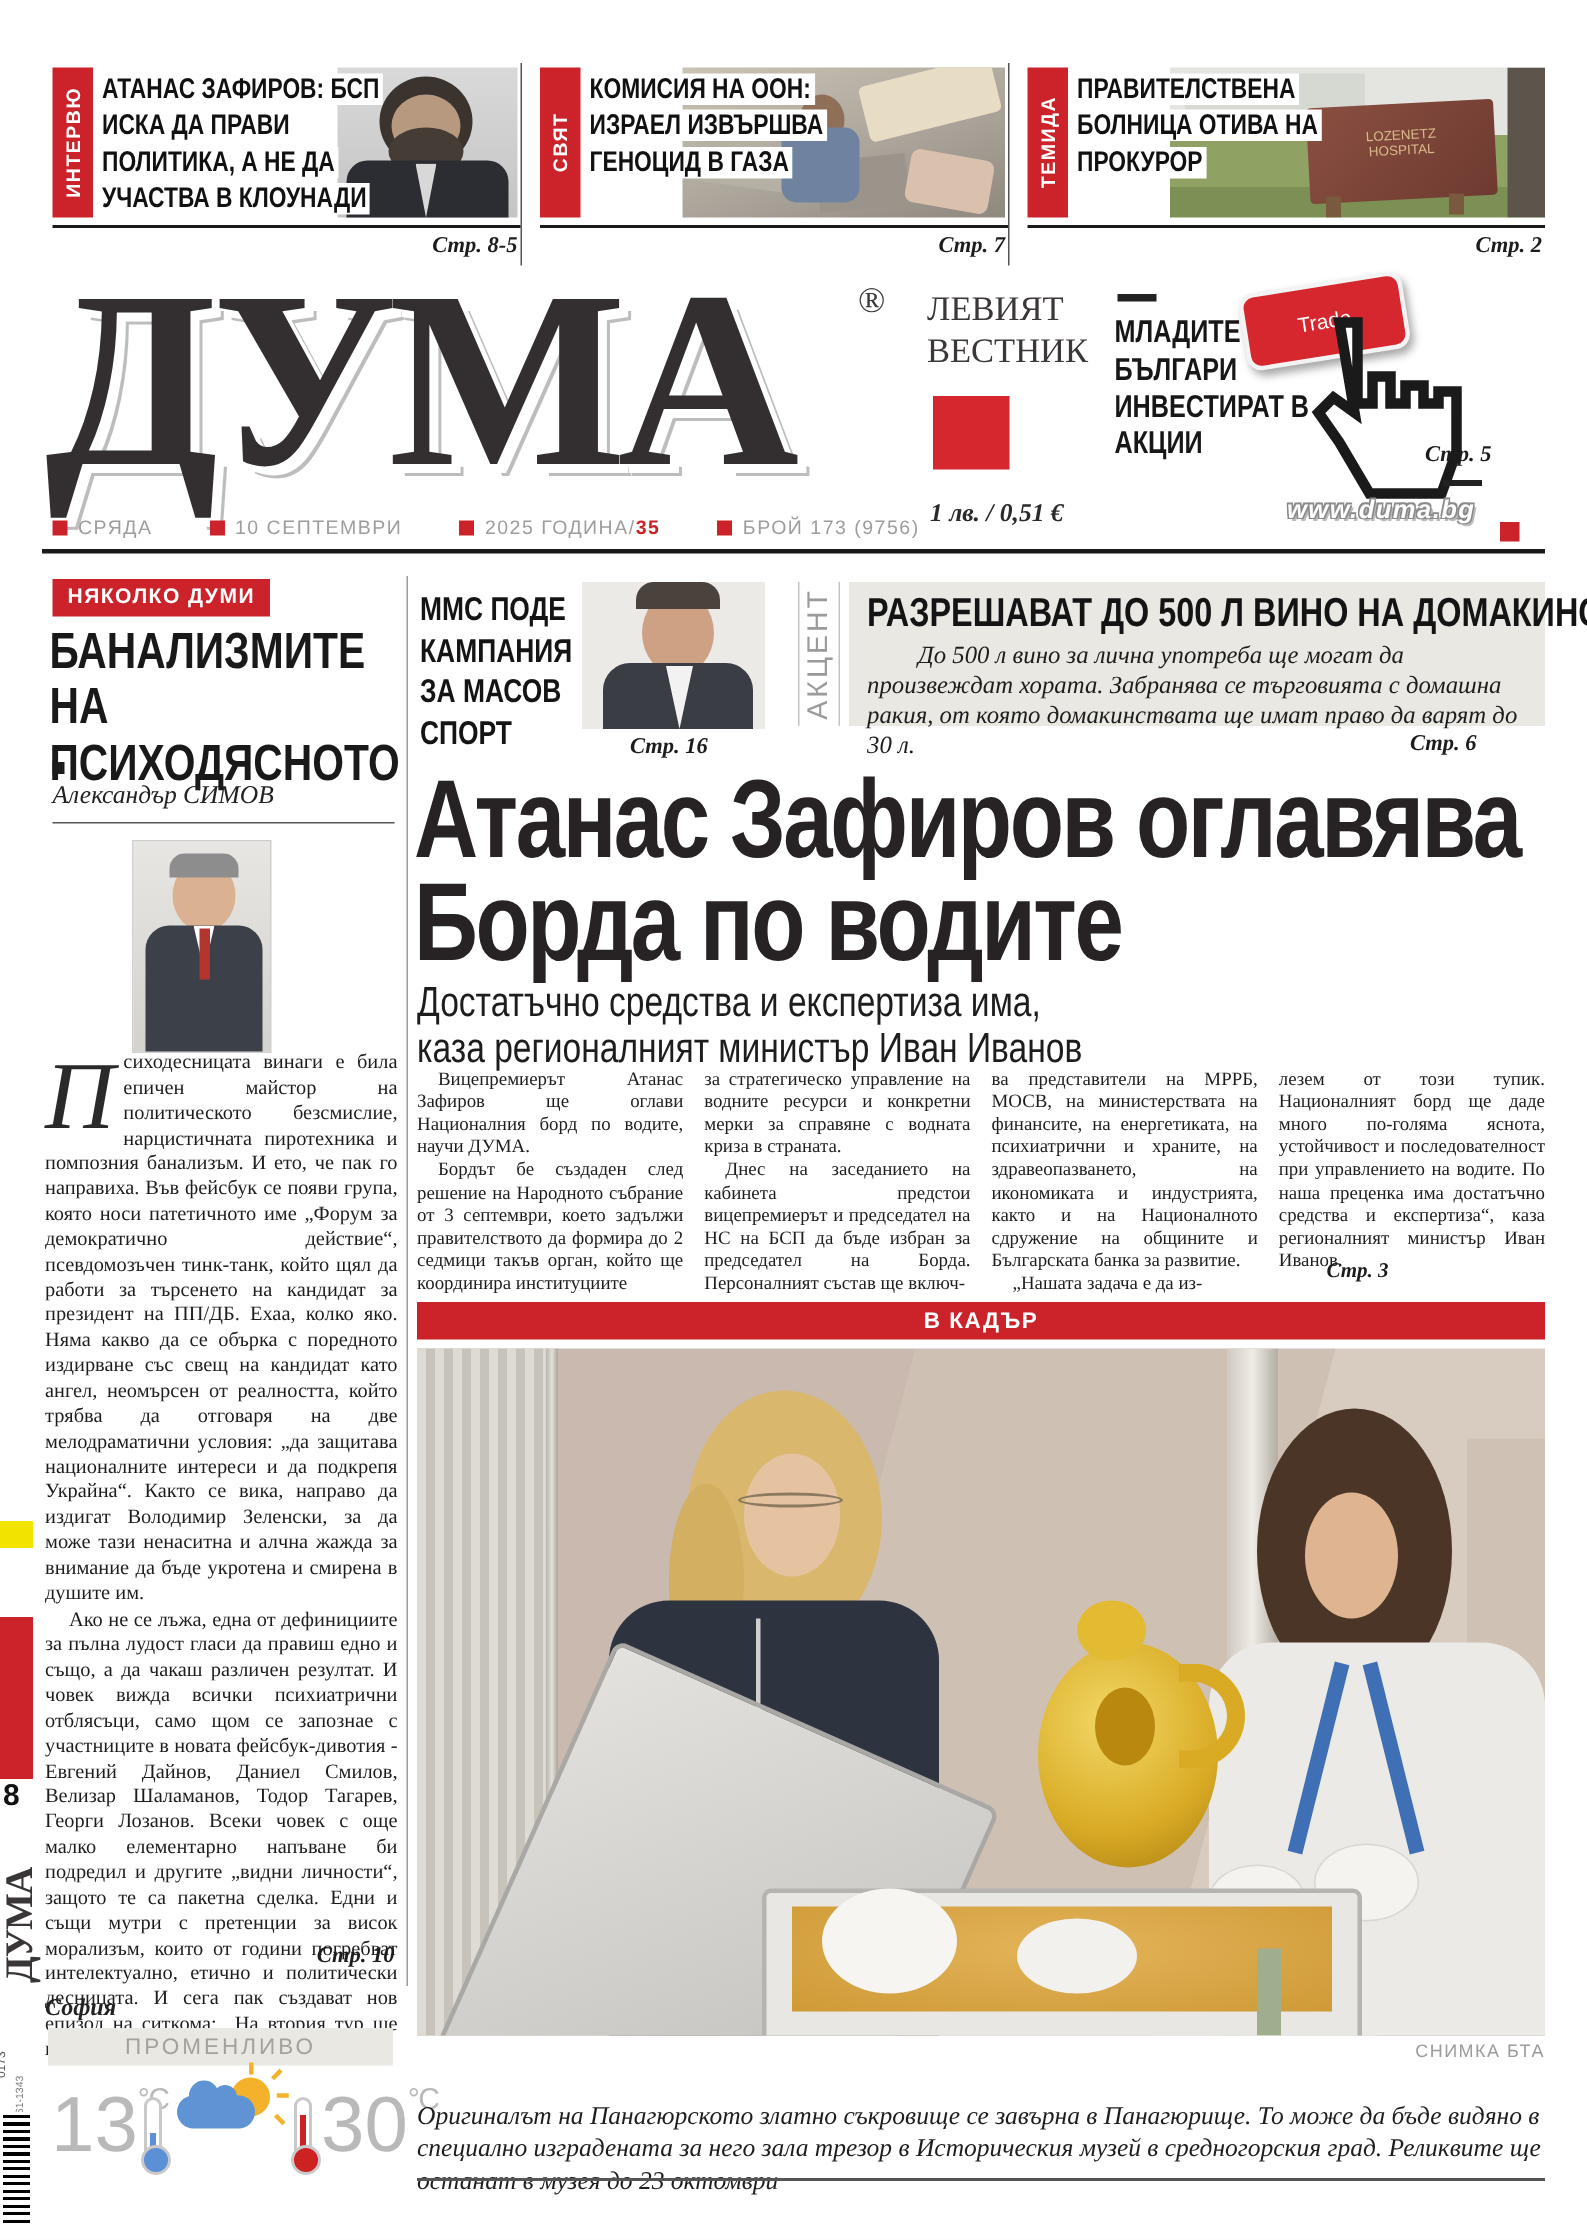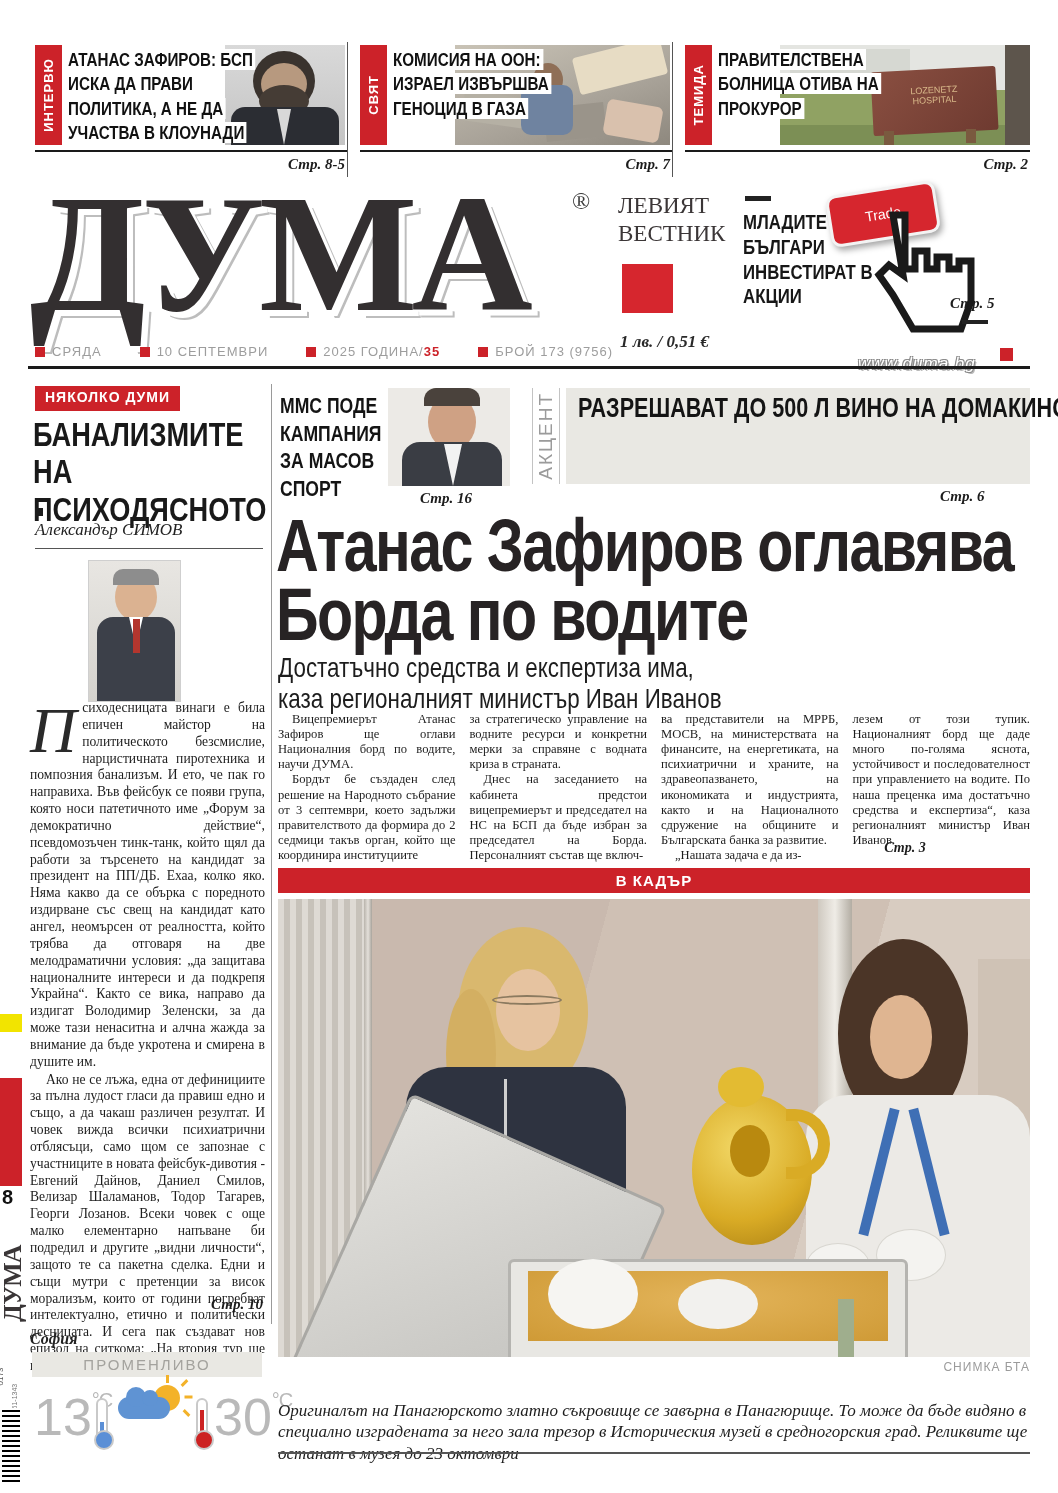--- a/index.html
+++ b/index.html
@@ -47,22 +47,22 @@
   .trade-btn span { color:#fff; font-family:"Liberation Sans", sans-serif; font-size:14px; }
   .promo-pageref { position:absolute; left:950px; top:295px; }
   .promo-dash2 { position:absolute; left:962px; top:320px; width:26px; height:4px; background:#222; }
 
   
   .dateline { position:absolute; left:35px; top:344px; display:flex; gap:38px; align-items:center;
               font-family:"Liberation Sans", sans-serif; font-size:13px; color:#9d9d9d; letter-spacing:1px; }
   .dl-item { display:flex; align-items:center; gap:7px; }
   .dl-sq { width:10px; height:10px; background:#cc2229; display:inline-block; }
   .dl-hl { color:#cc2229; font-weight:bold; }
-  .site { position:absolute; left:858px; top:354px; font-family:"Liberation Sans", sans-serif;
-          font-weight:normal; font-style:italic; font-size:17px; color:#fff;
+  .site { position:absolute; left:858px; top:330px; font-family:"Liberation Sans", sans-serif;
+          font-weight:bold; font-style:italic; font-size:17px; color:#fff;
           text-shadow:-1px -1px 0 #8a8a8a,1px -1px 0 #8a8a8a,-1px 1px 0 #8a8a8a,1px 1px 0 #8a8a8a, 2px 2px 0 #bbb;
           letter-spacing:1px; }
   .site-sq { position:absolute; left:1000px; top:348px; width:13px; height:13px; background:#cc2229; }
   .main-rule { position:absolute; left:28px; top:366px; width:1002px; height:3px; background:#1a1a1a; }
 
   
   .op-badge { position:absolute; left:35px; top:386px; background:#cc2229; color:#fff;
               font-family:"Liberation Sans", sans-serif; font-weight:bold; font-size:14px;
               padding:3px 10px 6px; letter-spacing:1px; }
   .op-head { position:absolute; left:33px; top:416px; font-size:34px; line-height:1.1;
@@ -301,20 +301,21 @@
   <div class="ph" style="left:14px; top:54px; width:100px; height:44px; border-radius:18px 18px 0 0; background:#3a3d44;"></div>
   <div class="ph" style="left:56px; top:56px; width:18px; height:42px; background:#f2f2f2; clip-path:polygon(0 0,100% 0,50% 100%);"></div>
 </div>
 <div class="mmc-pageref pageref">Стр. 16</div>
 
 <div class="akcent">
     <span>АКЦЕНТ</span>
   </div>
 <div class="wine-box">
   <div class="wine-head cond">РАЗРЕШАВАТ ДО 500 Л ВИНО НА ДОМАКИНСТВО</div>
+  <div class="wine-text">До 500 л вино за лична употреба ще могат да произвеждат хората. Забранява се търговията с домашна ракия, от която домакинствата ще имат право да варят до 30 л.</div>
 </div>
 <div class="wine-pageref pageref">Стр. 6</div>
 
 <div class="main-head cond">
   <div>Атанас Зафиров оглавява</div>
   <div>Борда по водите</div>
 </div>
 <div class="main-sub cond" style="font-weight:normal;">
   <div>Достатъчно средства и експертиза има,</div>
   <div>каза регионалният министър Иван Иванов</div>

